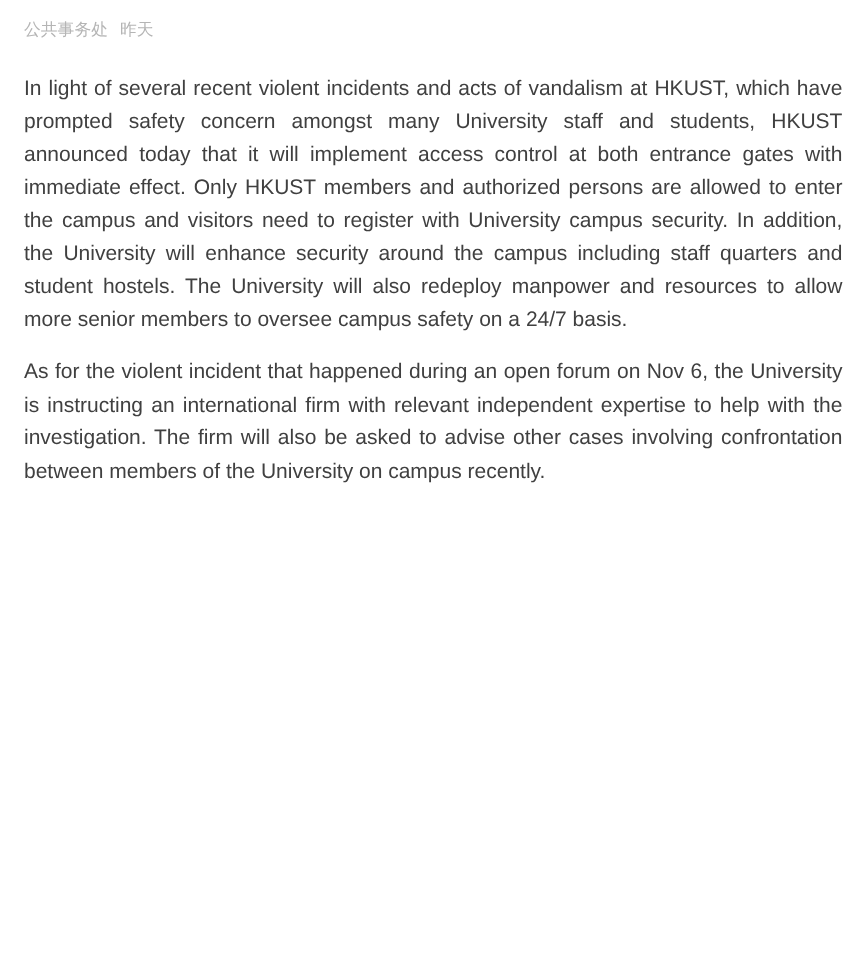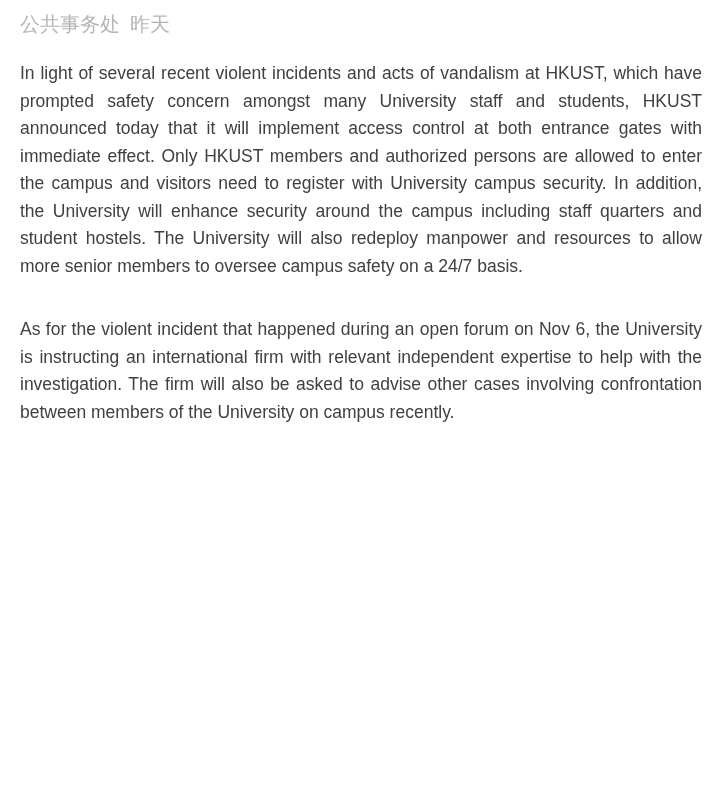--- a/index.html
+++ b/index.html
@@ -25,21 +25,21 @@
   }
   .article-title{
     font-size:23px;
     line-height:30px;
     font-weight:700;
     color:var(--c-title);
     margin:4px 0 16px 0;
     letter-spacing:0.5px;
   }
   .article-meta{
-    font-size:20px;
+    font-size:14px;
     line-height:20px;
     margin:0 0 26px 0;
     display:flex;
     align-items:center;
     gap:10px;
     white-space:nowrap;
   }
   .meta-author{color:var(--c-meta);}
   .meta-account{
     color:var(--c-link);
@@ -54,21 +54,21 @@
   }
   .para-zh{
     font-size:17.5px;
     line-height:37px;
     letter-spacing:1.5px;
   }
   .para-en{
     font-size:17.5px;
     line-height:27.5px;
     letter-spacing:0;
-    margin-bottom:36px;
+    margin-bottom:16px;
   }
   .para:last-child{margin-bottom:0;}
 </style>
 </head>
 <body>
 
 <div class="article">
 
 
   <div class="article-meta">

